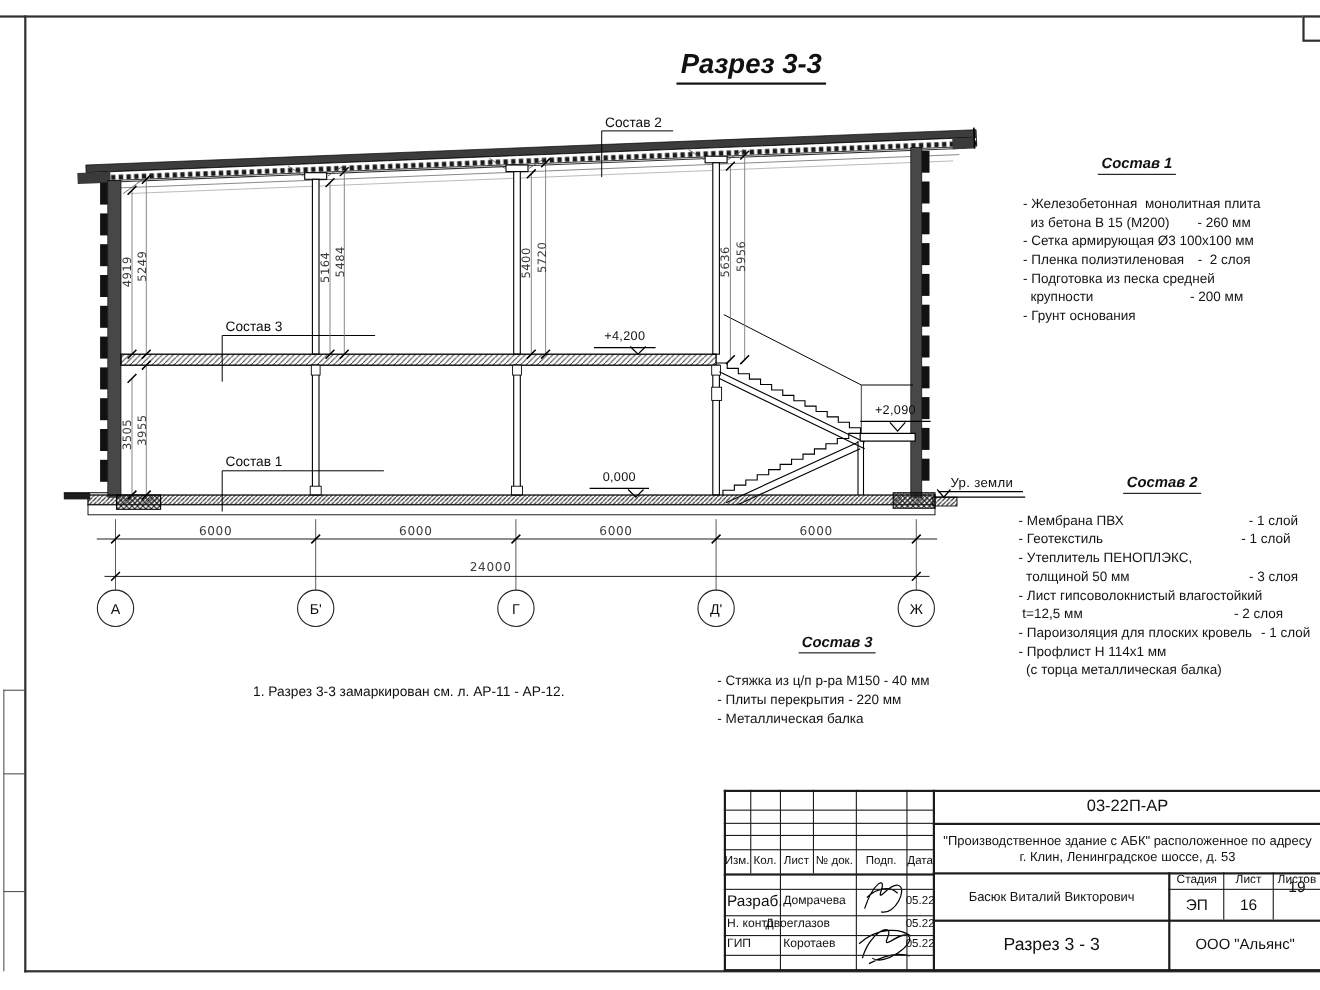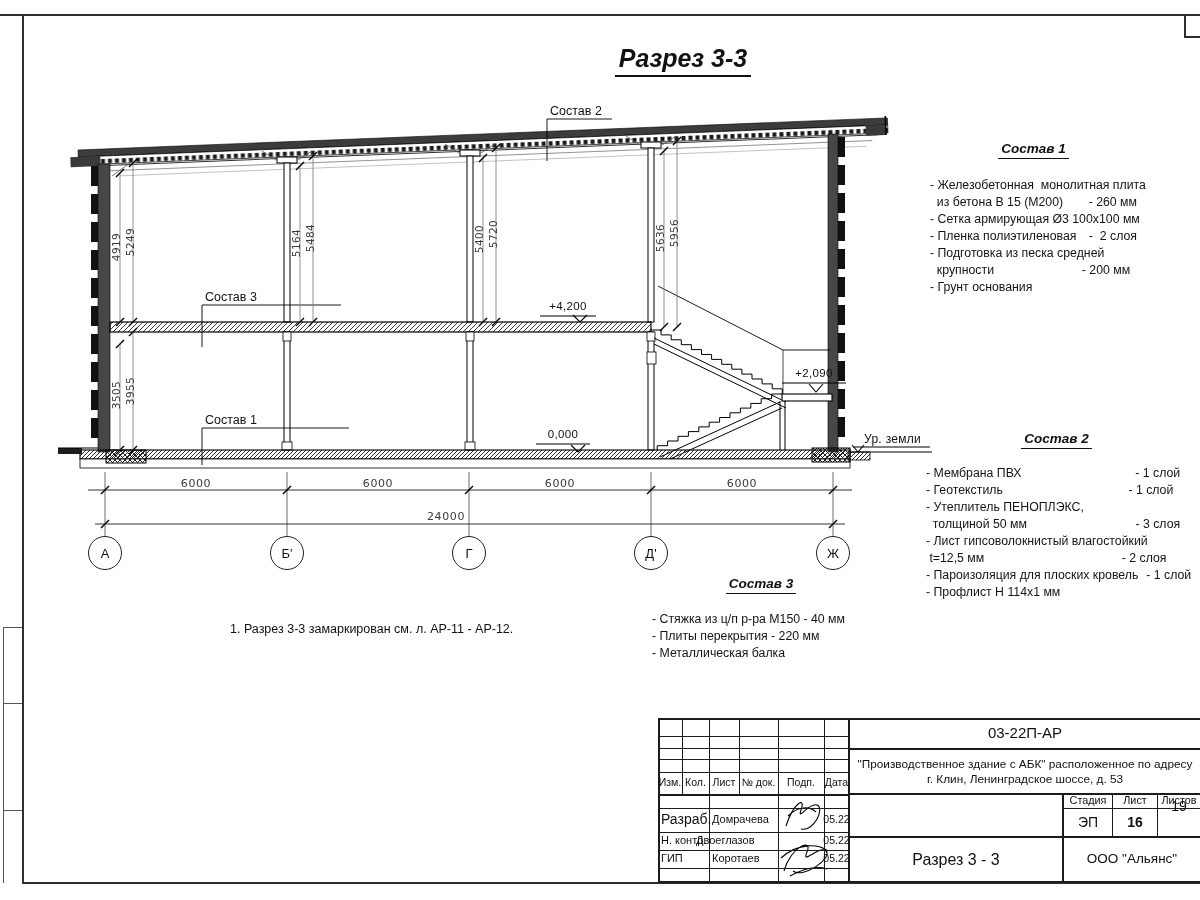--- a/index.html
+++ b/index.html
@@ -300,20 +300,21 @@
   <div class="spec-rows" style="margin-top:19px;">
 
   <div class="srow"><span class="st">- Мембрана ПВХ</span><span class="sv">- 1 слой  </span></div>
       <div class="srow gap"><span class="st">- Геотекстиль</span><span class="sv">- 1 слой    </span></div>
       <div class="srow gap"><span class="st">- Утеплитель ПЕНОПЛЭКС,</span><span class="sv"></span></div>
       <div class="srow"><span class="st">  толщиной 50 мм</span><span class="sv">- 3 слоя  </span></div>
       <div class="srow gap"><span class="st">- Лист гипсоволокнистый влагостойкий</span><span class="sv"></span></div>
       <div class="srow"><span class="st"> t=12,5 мм</span><span class="sv">- 2 слоя      </span></div>
       <div class="srow gap"><span class="st">- Пароизоляция для плоских кровель</span><span class="sv">- 1 слой</span></div>
       <div class="srow gap"><span class="st">- Профлист Н 114х1 мм</span><span class="sv"></span></div>
+      <div class="srow"><span class="st">  (с торца металлическая балка)</span><span class="sv"></span></div>
     </div>
 </div>
 
 <div class="spec" style="left:652px;top:576px;width:218px;">
   <div class="spec-h"><span>Состав 3</span></div>
   <div class="spec-rows" style="margin-top:20px;">
 
   <div class="srow gap"><span class="st">- Стяжка из ц/п р-ра М150 - 40 мм</span><span class="sv"></span></div>
       <div class="srow gap"><span class="st">- Плиты перекрытия - 220 мм</span><span class="sv"></span></div>
       <div class="srow gap"><span class="st">- Металлическая балка</span><span class="sv"></span></div>
@@ -366,21 +367,22 @@
   <div class="tb-txt" style="left:166px;top:114px;width:25px;height:18px;font-size:10.5px;">05.22</div>
   <div class="tb-txt" style="left:1px;top:132px;width:50px;height:18px;justify-content:flex-start;padding-left:2px;font-size:11px;">ГИП</div>
   <div class="tb-txt" style="left:52px;top:132px;width:68px;height:18px;justify-content:flex-start;padding-left:2px;font-size:11px;">Коротаев</div>
   <div class="tb-txt" style="left:166px;top:132px;width:25px;height:18px;font-size:10.5px;">05.22</div>
 
   <div class="tb-txt" style="left:192px;top:0;width:350px;height:30px;font-size:15px;">03-22П-АР</div>
   <div class="tb-txt" style="left:192px;top:32px;width:350px;height:43px;flex-direction:column;font-size:11.8px;">
     <div style="white-space:nowrap;">"Производственное здание с АБК" расположенное по адресу</div>
     <div style="white-space:nowrap;">г. Клин, Ленинградское шоссе, д. 53</div>
   </div>
+  <div class="tb-txt" style="left:192px;top:77px;width:212px;height:41px;font-size:11.8px;">Басюк Виталий Викторович</div>
   <div class="tb-txt" style="left:406px;top:75px;width:48px;height:15px;font-size:10.8px;">Стадия</div>
   <div class="tb-txt" style="left:455px;top:75px;width:44px;height:15px;font-size:10.8px;">Лист</div>
   <div class="tb-txt" style="left:500px;top:75px;width:42px;height:15px;font-size:10.8px;">Листов</div>
   <div class="tb-txt" style="left:406px;top:91px;width:48px;height:27px;font-size:14px;">ЭП</div>
-  <div class="tb-txt" style="left:455px;top:91px;width:44px;height:27px;font-size:14px;font-weight:bold;">16</div>
+  <div class="tb-txt" style="left:455px;top:91px;width:44px;height:27px;font-size:14px;">16</div>
   <div class="tb-txt" style="left:500px;top:75px;width:42px;height:27px;font-size:14px;">19</div>
   <div class="tb-txt" style="left:192px;top:120px;width:212px;height:43px;font-size:16px;">Разрез 3 - 3</div>
   <div class="tb-txt" style="left:406px;top:120px;width:136px;height:43px;font-size:13.5px;">ООО "Альянс"</div>
 </div>
 
 </body></html>

